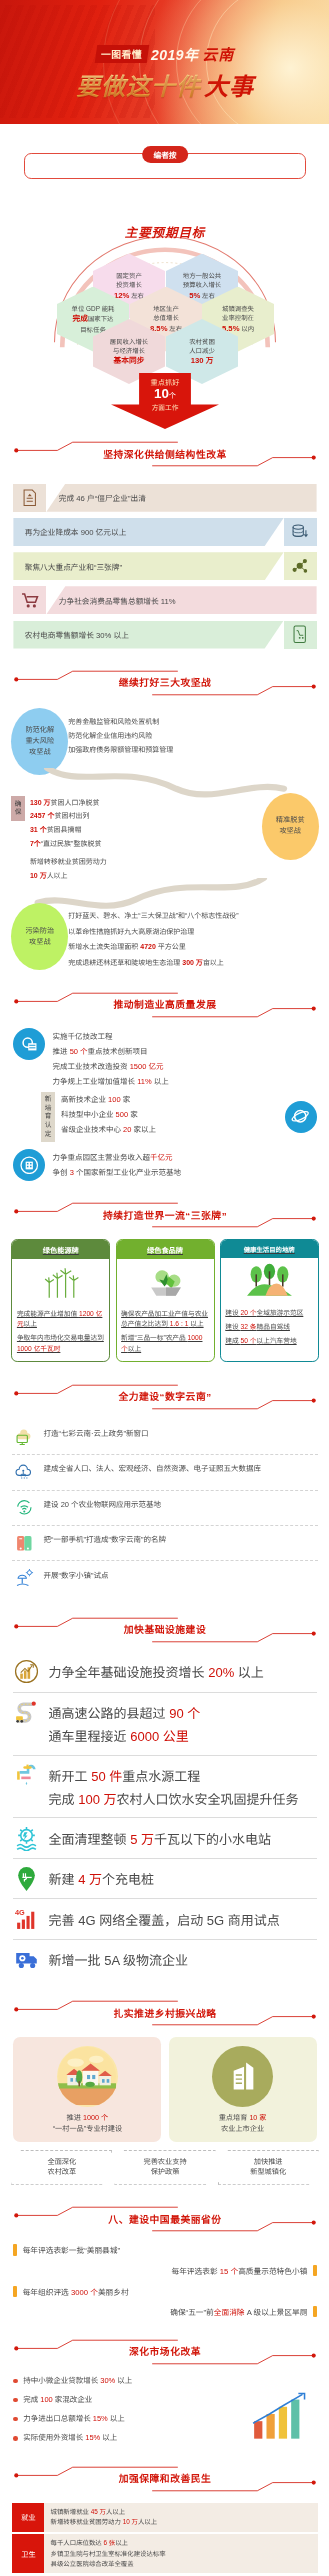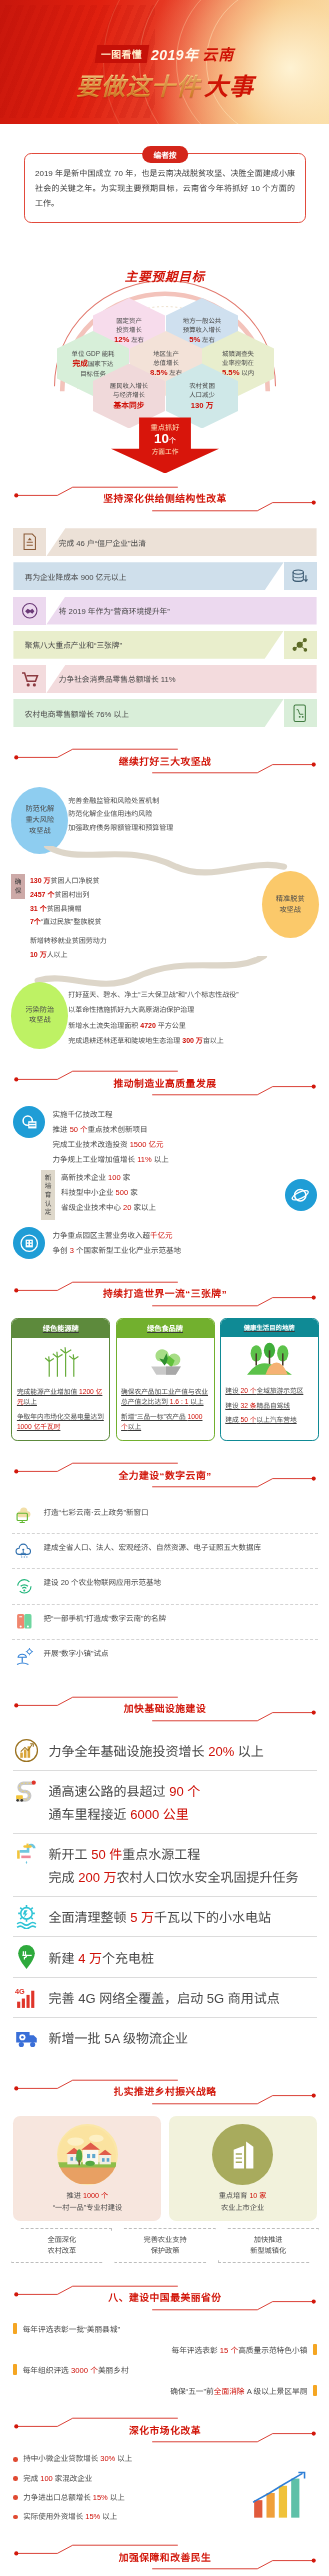--- a/index.html
+++ b/index.html
@@ -210,21 +210,20 @@
       <div class="t-row2">
         <span class="t-big">要做这十件</span>
         <span class="t-big2">大事</span>
       </div>
     </div>
   </div>
 
   <div class="editor-wrap">
     <div class="editor-box">
       <div class="editor-badge">编者按</div>
-      <div class="editor-text">2019 年是新中国成立 70 年，也是云南决战脱贫攻坚、决胜全面建成小康社会的关键之年。为实现主要预期目标，云南省今年将抓好 10 个方面的工作。</div>
     </div>
   </div>
 
   <div class="targets">
     <div class="arc-title">主要预期目标</div>
     <svg class="arcs" width="330" height="185" viewBox="0 0 640 360">
       <path d="M105,230 A 215 205 0 0 1 535,230" fill="none" stroke="#e2796e" stroke-width="2"></path>
       <path d="M120,240 A 200 190 0 0 1 520,240" fill="none" stroke="#f3c3bb" stroke-width="9"></path>
       <path d="M150,235 A 170 160 0 0 1 490,235" fill="none" stroke="#dcc39a" stroke-width="1" stroke-dasharray="4 5"></path>
     </svg>
@@ -303,31 +302,20 @@
       <div class="ico" style="background:#cfdfeb;height:28px;">
         <svg width="17.5" height="17.5" viewBox="0 0 34 34">
             <ellipse cx="14" cy="8" rx="10" ry="4" fill="none" stroke="#3c5b73" stroke-width="2"></ellipse>
             <path d="M4,8 v14 a10 4 0 0 0 20 0 v-14" fill="none" stroke="#3c5b73" stroke-width="2"></path>
             <path d="M4,15 a10 4 0 0 0 20 0 M4,22 a10 4 0 0 0 20 0" fill="none" stroke="#3c5b73" stroke-width="1.6"></path>
             <path d="M29,14 v12 m-3,-4 l3,4 l3,-4" stroke="#3c5b73" stroke-width="2" fill="none"></path>
           </svg>
       </div>
     </div>
 
-    <div class="ban left-ico">
-      <div class="ico" style="background:#ecd9ef;height:28px;">
-        <svg width="17.5" height="17.5" viewBox="0 0 34 34">
-            <circle cx="17" cy="17" r="14" fill="none" stroke="#6b3a78" stroke-width="2"></circle>
-            <path d="M8,18 l5,-5 l5,3 l4,-3 l4,5 l-4,5 l-4,-3 l-5,3 z" fill="#6b3a78"></path>
-          </svg>
-      </div>
-      <div class="body" style="background:#ecd9ef;clip-path:polygon(7% 0,100% 0,100% 100%,0 100%);">
-        <span class="txt">将 2019 年作为“营商环境提升年”</span>
-      </div>
-    </div>
 
     <div class="ban right-ico">
       <div class="body" style="background:#e9eecc;clip-path:polygon(0 0,100% 0,93% 100%,0 100%);">
         <span class="txt">聚焦八大重点产业和“三张牌”</span>
       </div>
       <div class="ico" style="background:#e9eecc;height:28px;">
         <svg width="17.5" height="17.5" viewBox="0 0 34 34">
             <circle cx="17" cy="17" r="6" fill="#5d6b28"></circle>
             <circle cx="27" cy="8" r="4" fill="#5d6b28"></circle>
             <circle cx="7" cy="25" r="4" fill="#5d6b28"></circle>
@@ -345,21 +333,21 @@
             <circle cx="26" cy="27" r="3" fill="#8c3a40"></circle>
           </svg>
       </div>
       <div class="body" style="background:#f3dbdd;clip-path:polygon(7% 0,100% 0,100% 100%,0 100%);">
         <span class="txt">力争社会消费品零售总额增长 11%</span>
       </div>
     </div>
 
     <div class="ban right-ico">
       <div class="body" style="background:#d9eed9;clip-path:polygon(0 0,100% 0,93% 100%,0 100%);">
-        <span class="txt">农村电商零售额增长 76% 以上</span>
+        <span class="txt">农村电商零售额增长 30% 以上</span>
       </div>
       <div class="ico" style="background:#d9eed9;height:28px;">
         <svg width="13.4" height="18.5" viewBox="0 0 26 36">
             <rect x="2" y="2" width="22" height="32" rx="3" fill="none" stroke="#3f7a3f" stroke-width="2"></rect>
             <path d="M7,11 h3 l3,9 h7" fill="none" stroke="#3f7a3f" stroke-width="1.8"></path>
             <circle cx="13" cy="25" r="1.8" fill="#3f7a3f"></circle>
             <circle cx="19" cy="25" r="1.8" fill="#3f7a3f"></circle>
           </svg>
       </div>
     </div>
@@ -669,21 +657,21 @@
       <div class="ii">
         <svg width="26" height="26" viewBox="0 0 50 50">
             <rect x="6" y="18" width="5" height="16" fill="#f2c53d"></rect>
             <path d="M11,20 h16 v-6 a6 6 0 0 1 12,0" fill="none" stroke="#6fc7e0" stroke-width="5"></path>
             <rect x="18" y="8" width="16" height="5" rx="2.5" fill="#f2c53d"></rect>
             <rect x="24" y="5" width="4" height="8" fill="#f2c53d"></rect>
             <rect x="14" y="28" width="18" height="5" fill="#f08a9a"></rect>
             <path d="M24,38 q3,4 0,6 q-3,-2 0,-6" fill="#6fc7e0"></path>
           </svg>
       </div>
-      <div class="it">新开工 <span class="r">50 件</span>重点水源工程<br>完成 <span class="r">200 万</span>农村人口饮水安全巩固提升任务</div>
+      <div class="it">新开工 <span class="r">50 件</span>重点水源工程<br>完成 <span class="r">100 万</span>农村人口饮水安全巩固提升任务</div>
     </div>
     <div class="irow">
       <div class="ii">
         <svg width="25" height="25" viewBox="0 0 48 48">
             <circle cx="24" cy="18" r="11" fill="none" stroke="#2ec4d6" stroke-width="3"></circle>
             <g stroke="#2ec4d6" stroke-width="3">
               <path d="M24,2 v4 M24,30 v4 M8,18 h4 M36,18 h4 M12,7 l3,3 M33,26 l3,3 M36,7 l-3,3 M15,26 l-3,3"></path>
             </g>
             <path d="M20,12 l6,0 l-4,6 h4 l-7,9 l2,-7 h-4 z" fill="#2ec4d6"></path>
             <path d="M6,38 q6,-5 12,0 q6,5 12,0 q6,-5 12,0" fill="none" stroke="#2ec4d6" stroke-width="3"></path>

